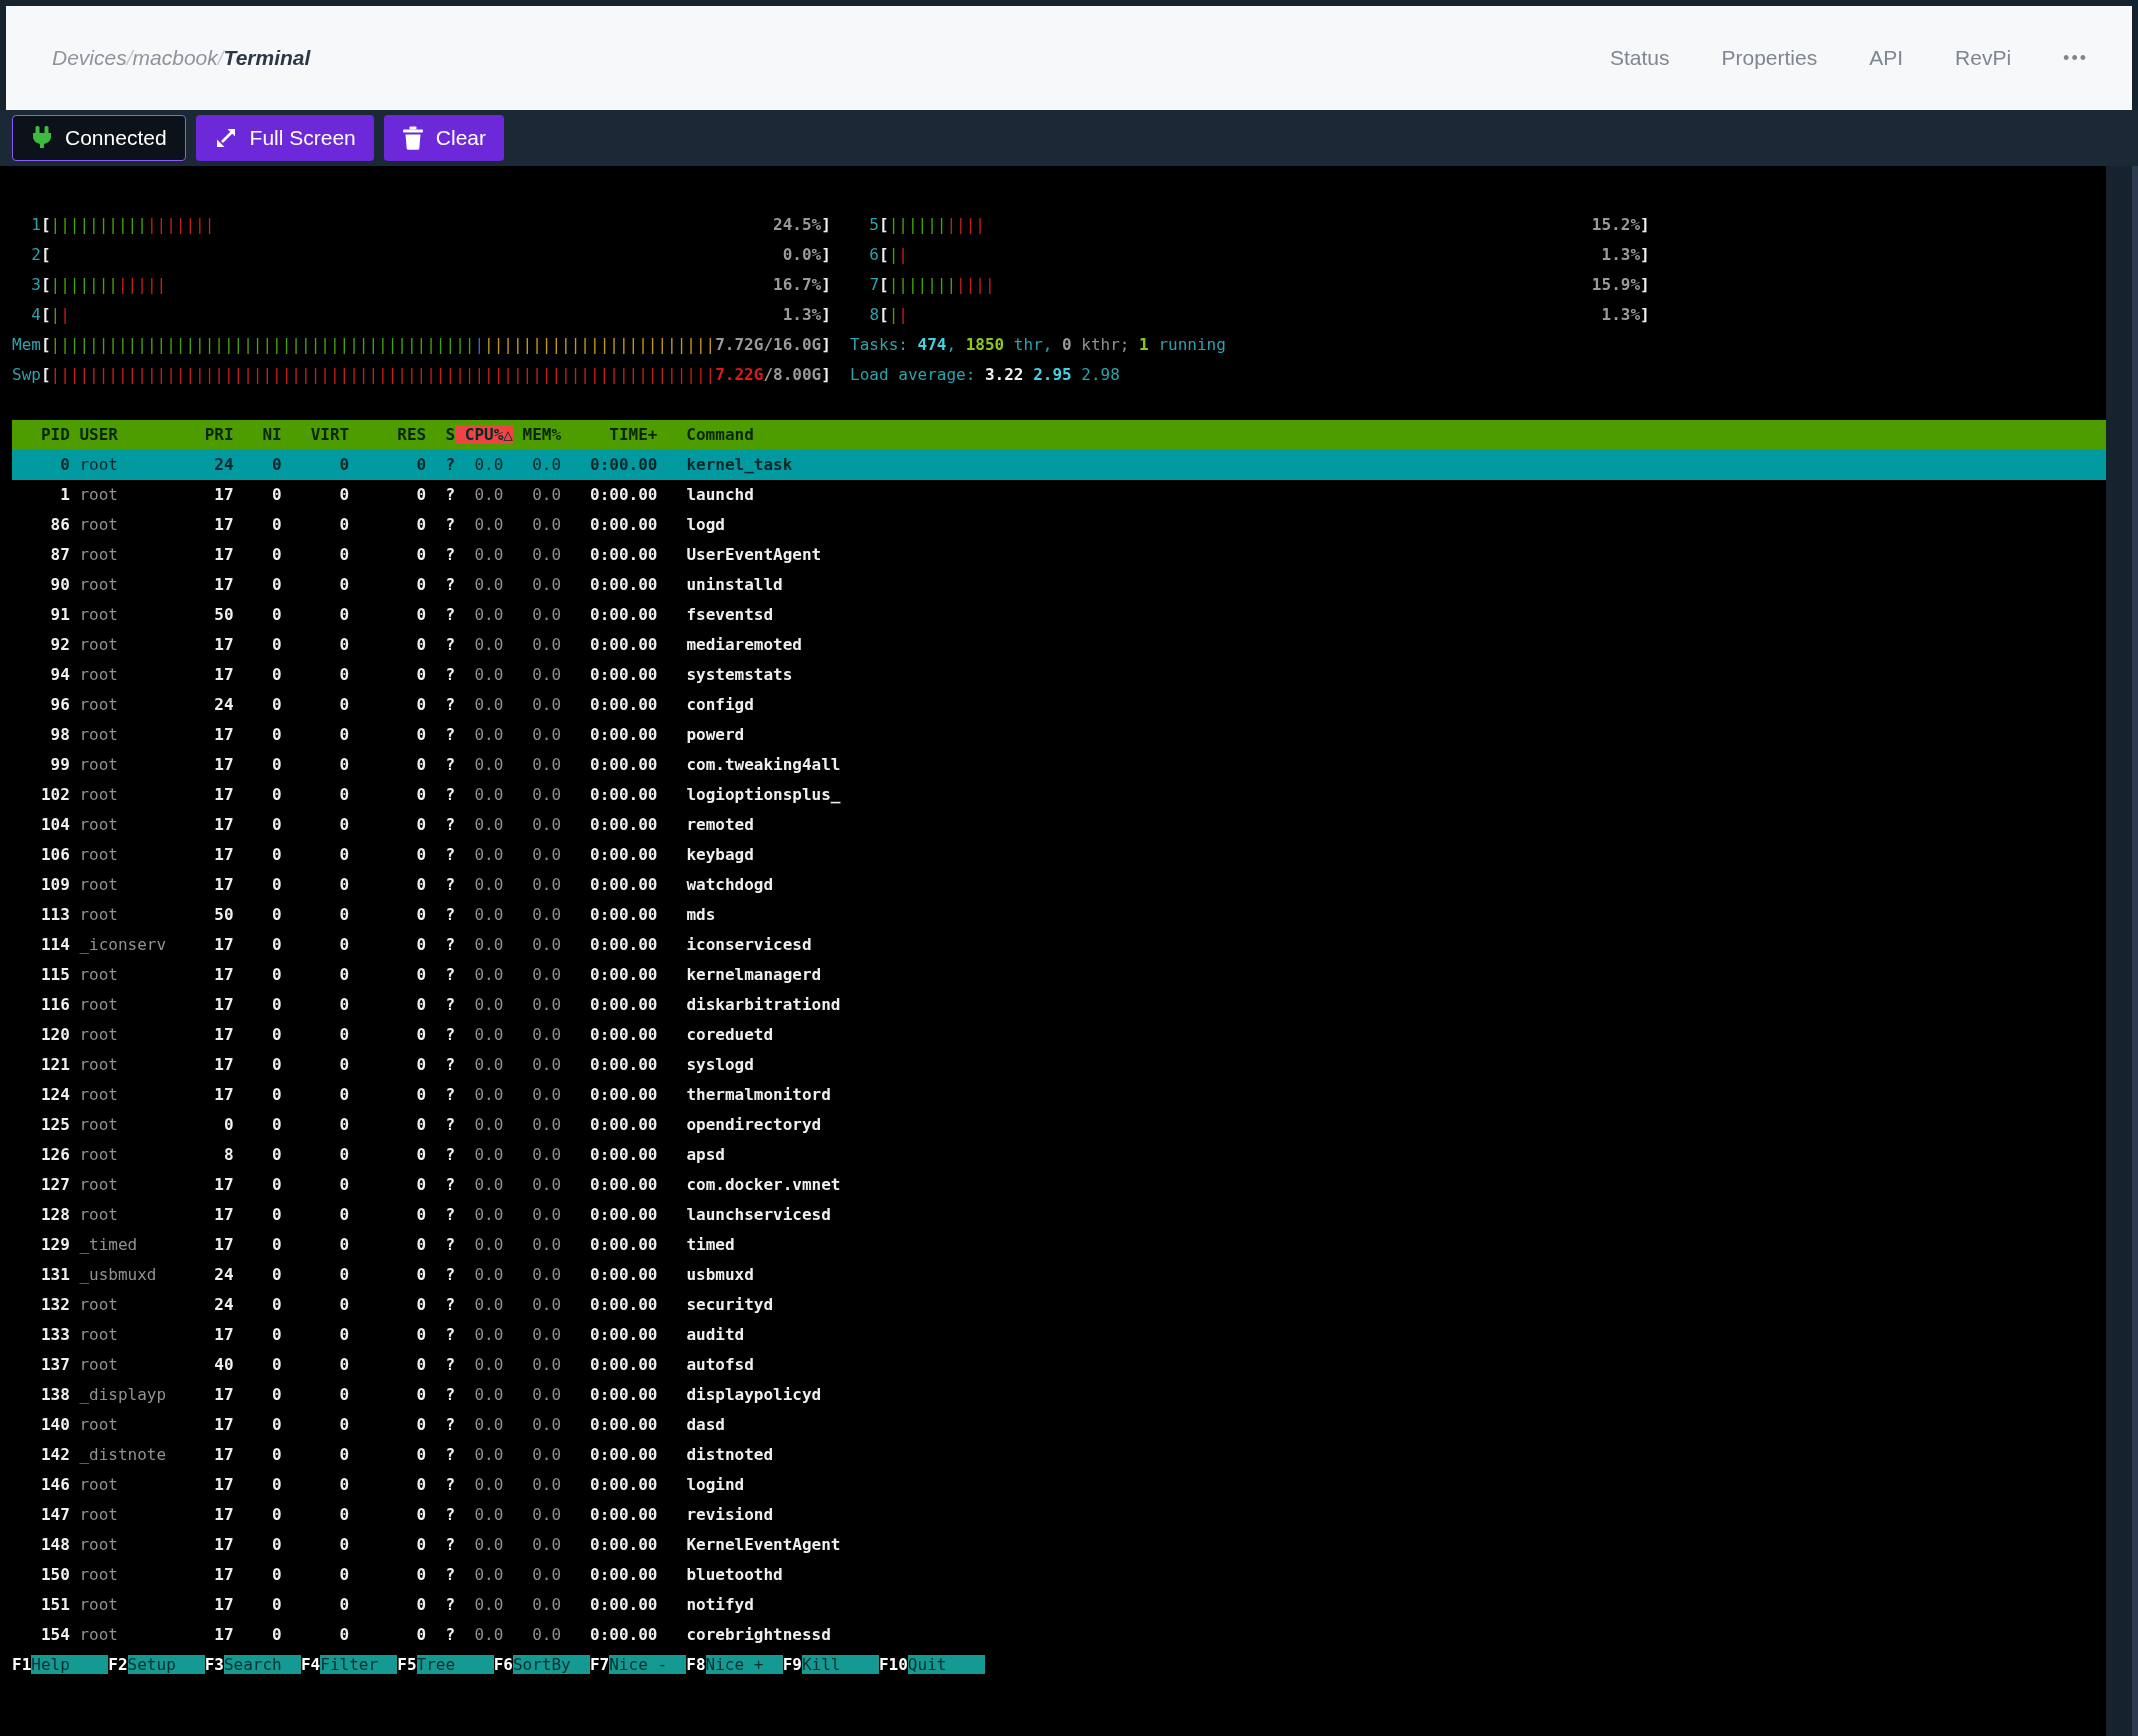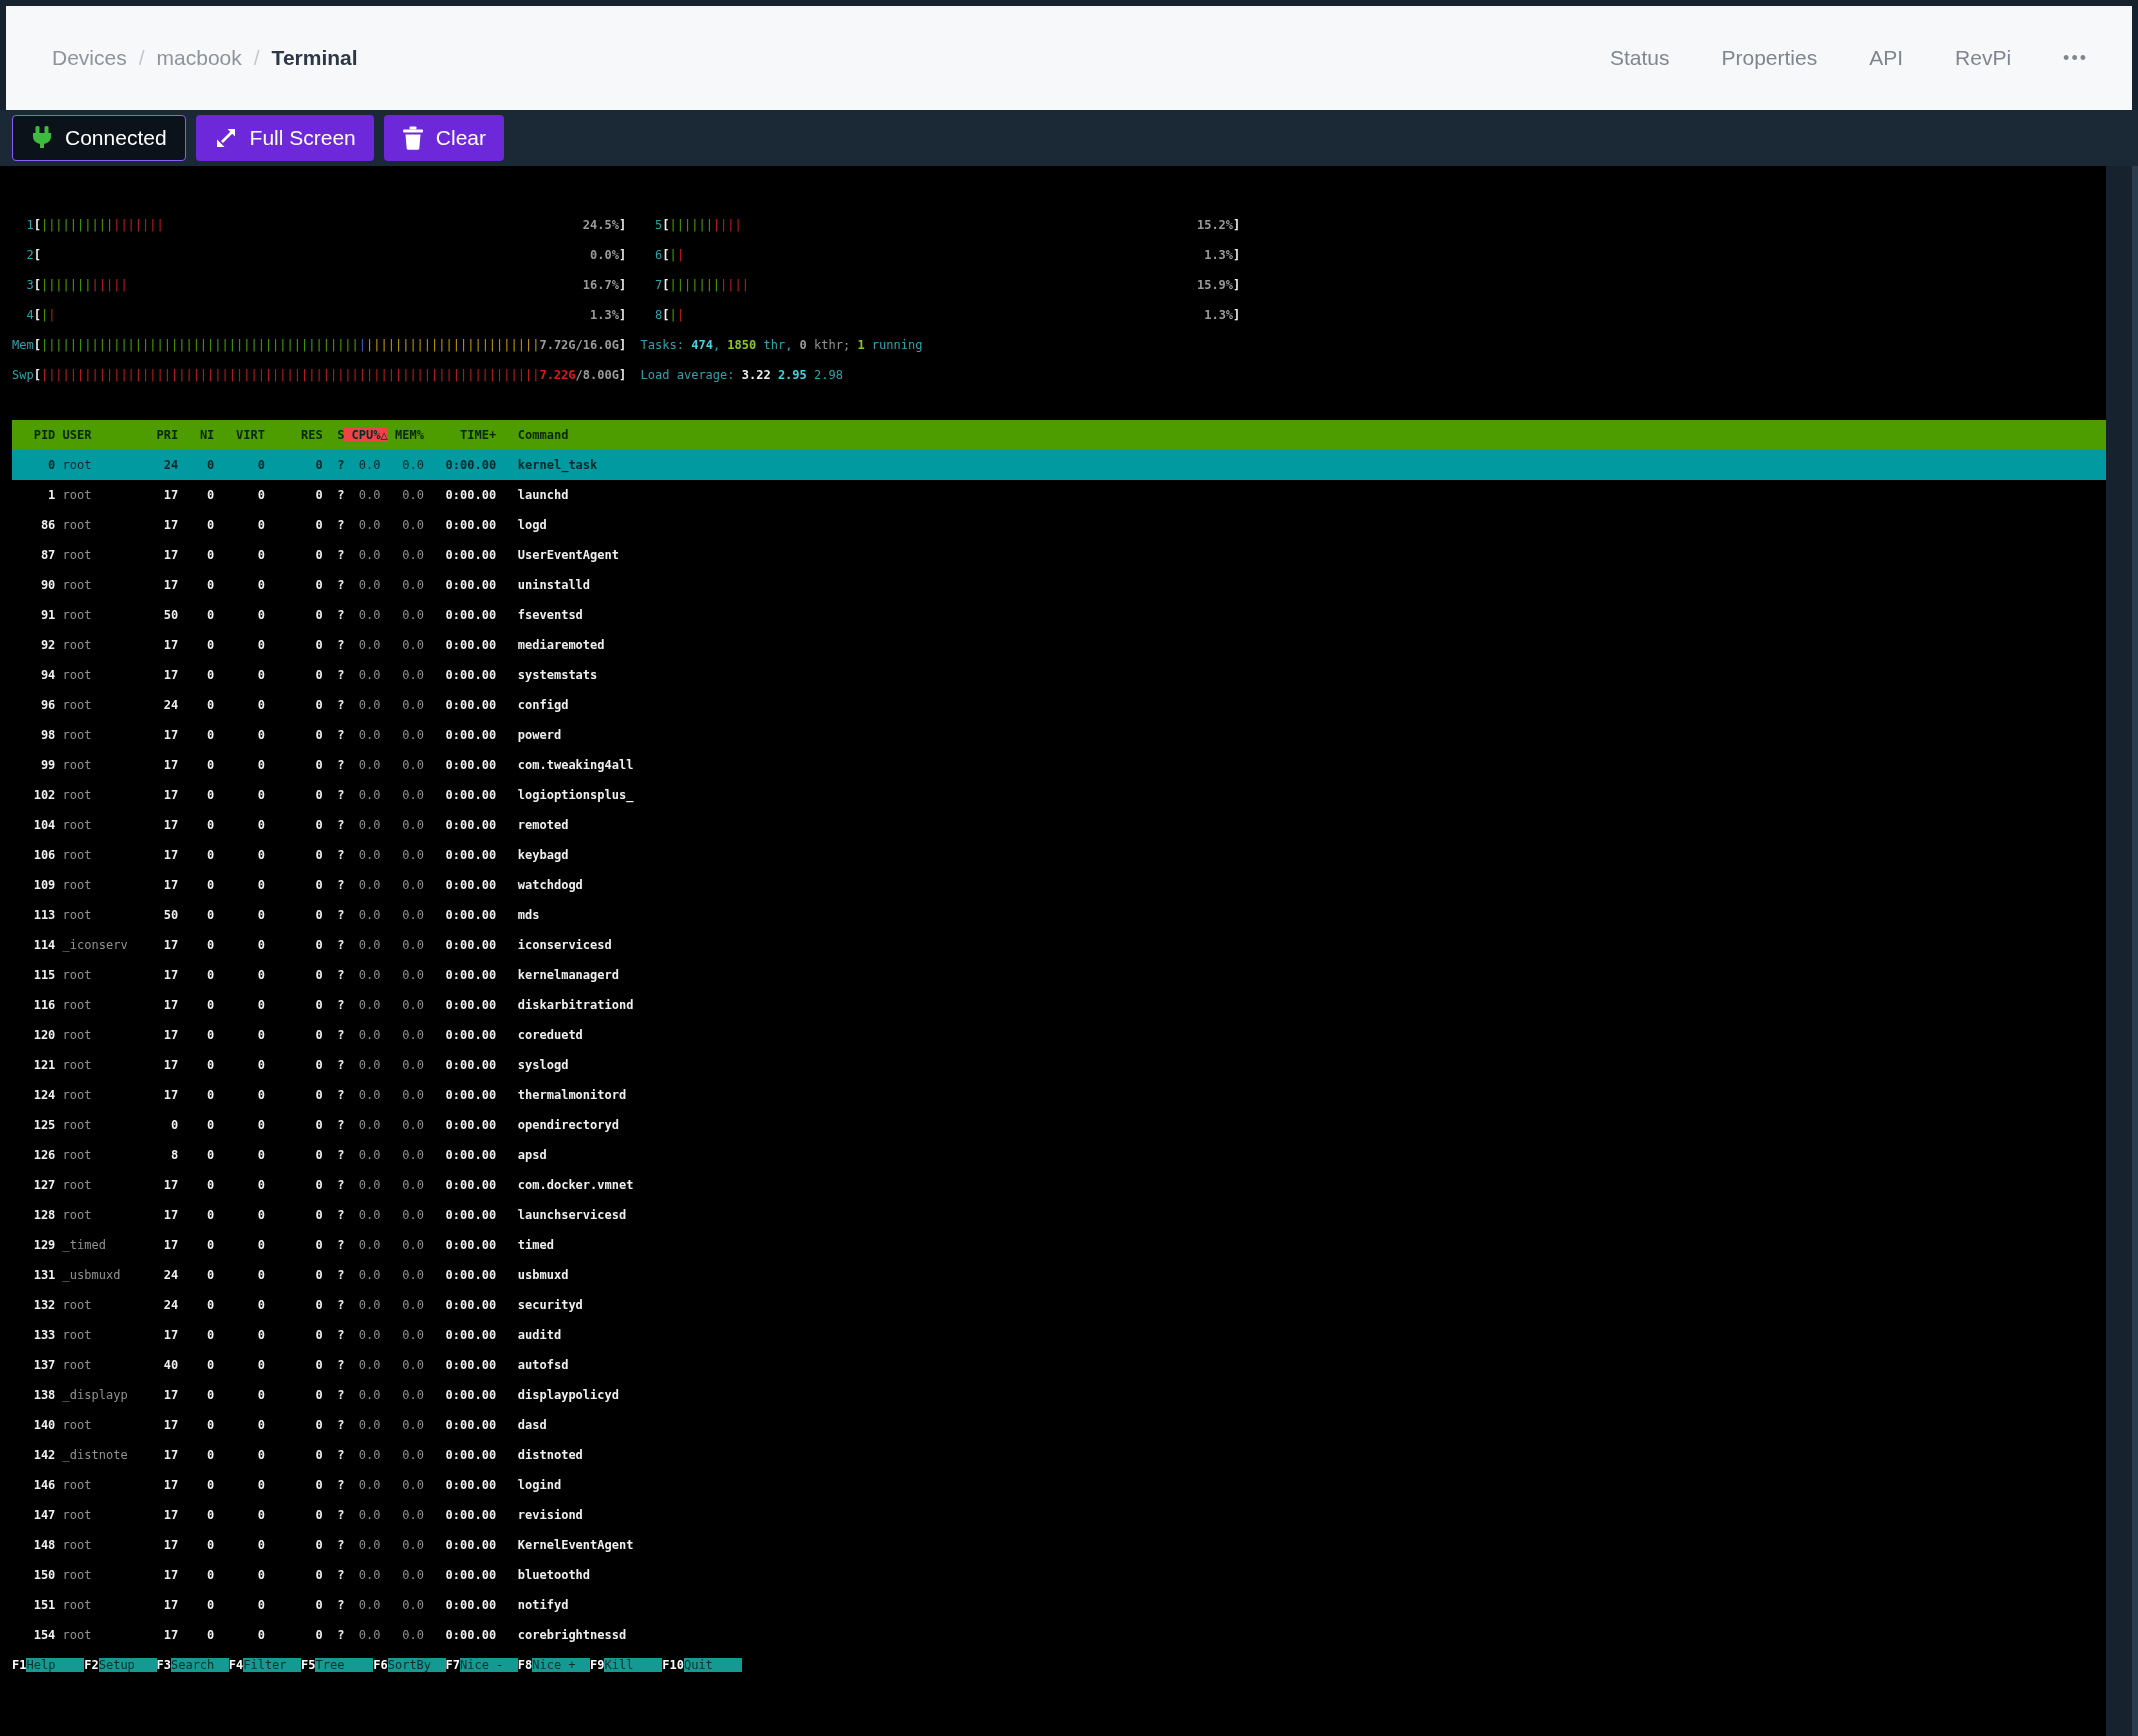--- a/index.html
+++ b/index.html
@@ -11,21 +11,21 @@
   }
   
   .navbar {
     margin: 6px 6px 0 6px;
     height: 104px;
     background: #f7f8f9;
     display: flex; align-items: center; justify-content: space-between;
     padding: 0 44px 0 46px;
     flex: 0 0 auto;
   }
-  .breadcrumb { font-size: 21px; color: #8d949c; display: flex; gap: 12px; align-items: center; }
+  .breadcrumb { font-size: 21px; color: #8d949c; display: flex; align-items: center; font-style: italic; }
   .breadcrumb .sep { color: #c3c8cd; }
   .breadcrumb .current { color: #2d3846; font-weight: 700; }
   .crumb { cursor: pointer; }
   .nav-items { display: flex; align-items: center; gap: 52px; margin-left: 24px; }
   .nav-item { font-size: 21px; color: #7e868f; cursor: pointer; }
   .nav-dots { color: #7e868f; font-size: 18px; letter-spacing: 2px; cursor: pointer; }
   
   .toolbar {
     height: 56px; background: #1b2937;
     display: flex; align-items: center; gap: 10px;
@@ -39,21 +39,21 @@
     font-family: "Liberation Sans", sans-serif;
   }
   .btn.connected { background: #0c1219; border: 1px solid #8b5cf6; }
   .icon svg { display: block; }
   
   .term-wrap { flex: 1; display: flex; min-height: 0; }
   .term {
     flex: 1; background: #000;
     padding: 44px 0 0 12px;
     font-family: "DejaVu Sans Mono", "DejaVu Sans", monospace;
-    font-size: 12px; font-weight: 700;
+    font-size: 16px; font-weight: 700;
     overflow: hidden;
   }
   .gutter { width: 32px; background: #16222e; border-right: 6px solid #2a3c4d; }
   .tl { white-space: pre; height: 30px; line-height: 30px; color: #efefef; }
   
   .cyan   { color: #2ba3ac; font-weight: 400; }
   .cyanB  { color: #41d3df; font-weight: 700; }
   .whiteB { color: #efefef; font-weight: 700; }
   .gray   { color: #919191; font-weight: 400; }
   .grayB  { color: #9a9a9a; font-weight: 700; }

